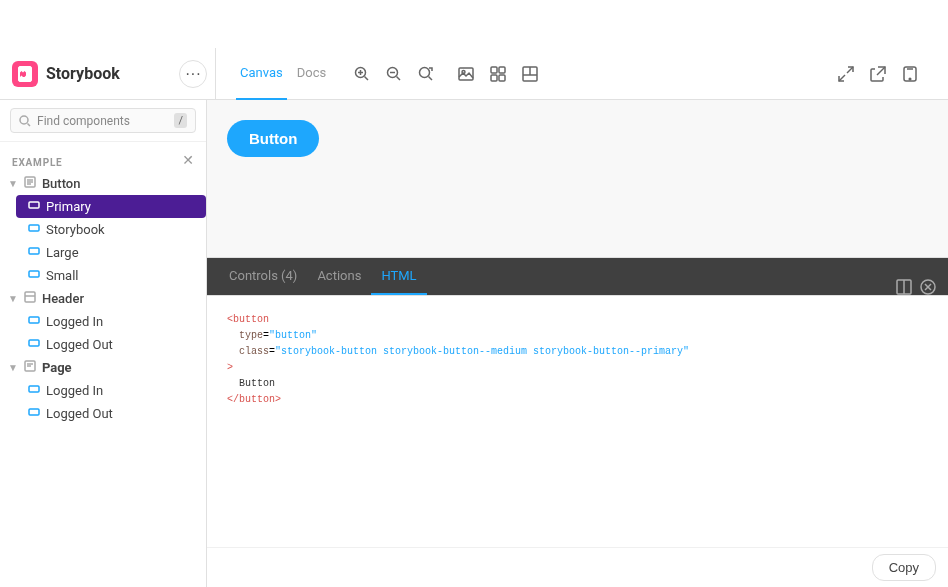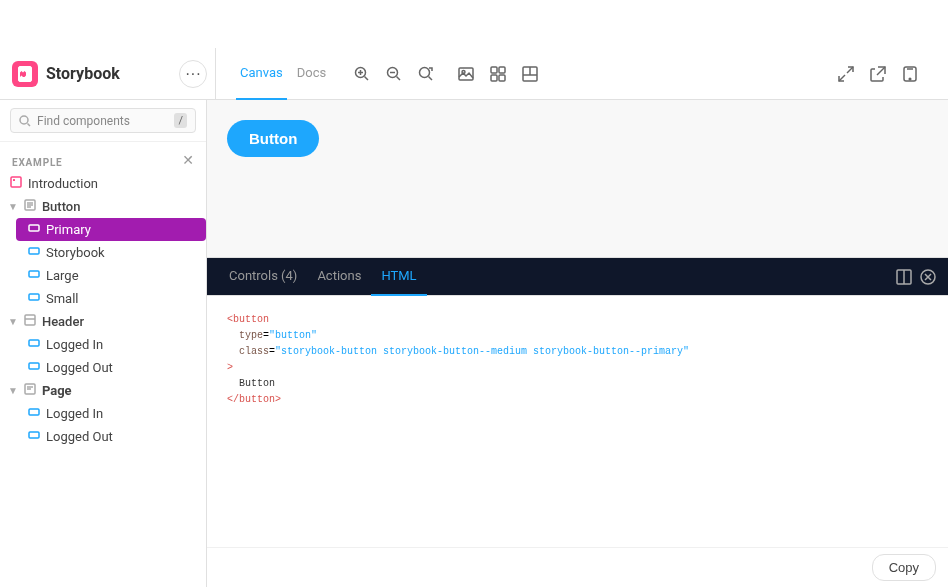--- a/index.html
+++ b/index.html
@@ -64,21 +64,21 @@
       font-size: 10px; font-weight: 700; color: #999; letter-spacing: 0.08em;
       padding: 10px 12px 4px; display: flex; align-items: flex-end; justify-content: space-between;
     }
     .close-icon-btn { background: none; border: none; cursor: pointer; color: #999; font-size: 14px; }
     .sidebar-tree { overflow-y: auto; flex: 1; }
 
     .tree-item {
       display: flex; align-items: center; gap: 6px; padding: 4px 8px 4px 12px;
       cursor: pointer; font-size: 13px; color: #444;
     }
-    .tree-item.active { background: #a21caf; color: #fff; border-radius: 4px; }
+    .tree-item.active { background: #4c1d95; color: #fff; border-radius: 4px; }
     .tree-item .icon { font-size: 12px; flex-shrink: 0; }
 
     .tree-group-header {
       display: flex; align-items: center; gap: 6px; padding: 4px 8px 4px 8px;
       cursor: pointer; font-size: 13px; color: #444; font-weight: 500;
     }
 
     .tree-children { padding-left: 16px; }
 
     
@@ -88,22 +88,22 @@
 
     .preview-button {
       background: #1ea7fd; color: #fff; border: none; border-radius: 50px;
       padding: 10px 22px; font-size: 15px; font-weight: 600; cursor: pointer;
     }
 
     
     .bottom-panel { border-top: 1px solid #e0e0e0; height: 330px; flex-shrink: 0; display: flex; flex-direction: column; }
 
     .panel-tabs {
-      display: flex; align-items: center; border-bottom: 1px solid #e0e0e0;
-      padding: 0 12px; background: #0f172a; height: 38px; flex-shrink: 0;
+      display: flex; align-items: flex-end; border-bottom: 1px solid #e0e0e0;
+      padding: 0 12px; background: #404040; height: 38px; flex-shrink: 0;
     }
     .panel-tab {
       font-size: 13px; color: #999; padding: 0 10px; height: 38px;
       display: flex; align-items: center; cursor: pointer; border-bottom: 2px solid transparent;
     }
     .panel-tab.active { color: #1ea7fd; border-bottom-color: #1ea7fd; }
     .panel-tab-right { margin-left: auto; display: flex; align-items: center; gap: 8px; }
     .panel-icon-btn { background: none; border: none; cursor: pointer; color: #999; font-size: 16px; display: flex; align-items: center; }
 
     .code-area { flex: 1; background: #fff; padding: 16px 20px; overflow-y: auto; font-family: 'Courier New', monospace; font-size: 10px; line-height: 1.6; position: relative; }
@@ -226,29 +226,20 @@
       </div>
     </div>
 
     <div class="sidebar-section-label">
       <span>EXAMPLE</span>
       <button class="close-icon-btn">✕</button>
     </div>
 
     <div class="sidebar-tree">
 
-      <div class="tree-item" style="padding-left:10px;">
-        <span class="icon" style="color:#ff4785;">
-          <svg width="12" height="12" viewBox="0 0 12 12" fill="currentColor">
-              <rect x="1" y="1" width="10" height="10" rx="1" fill="none" stroke="currentColor" stroke-width="1.5"></rect>
-              <rect x="3" y="3" width="2" height="2" rx="0.5"></rect>
-            </svg>
-        </span>
-        <span>Introduction</span>
-      </div>
 
       <div class="tree-group-header">
         <span style="font-size:10px;color:#aaa;">▼</span>
         <span style="color:#999;font-size:11px;">
           <svg width="12" height="12" viewBox="0 0 12 12" fill="none" stroke="#aaa" stroke-width="1.5">
               <rect x="1" y="1" width="10" height="10" rx="1"></rect>
               <line x1="3" y1="4" x2="9" y2="4"></line>
               <line x1="3" y1="6" x2="9" y2="6"></line>
               <line x1="3" y1="8" x2="7" y2="8"></line>
             </svg>

